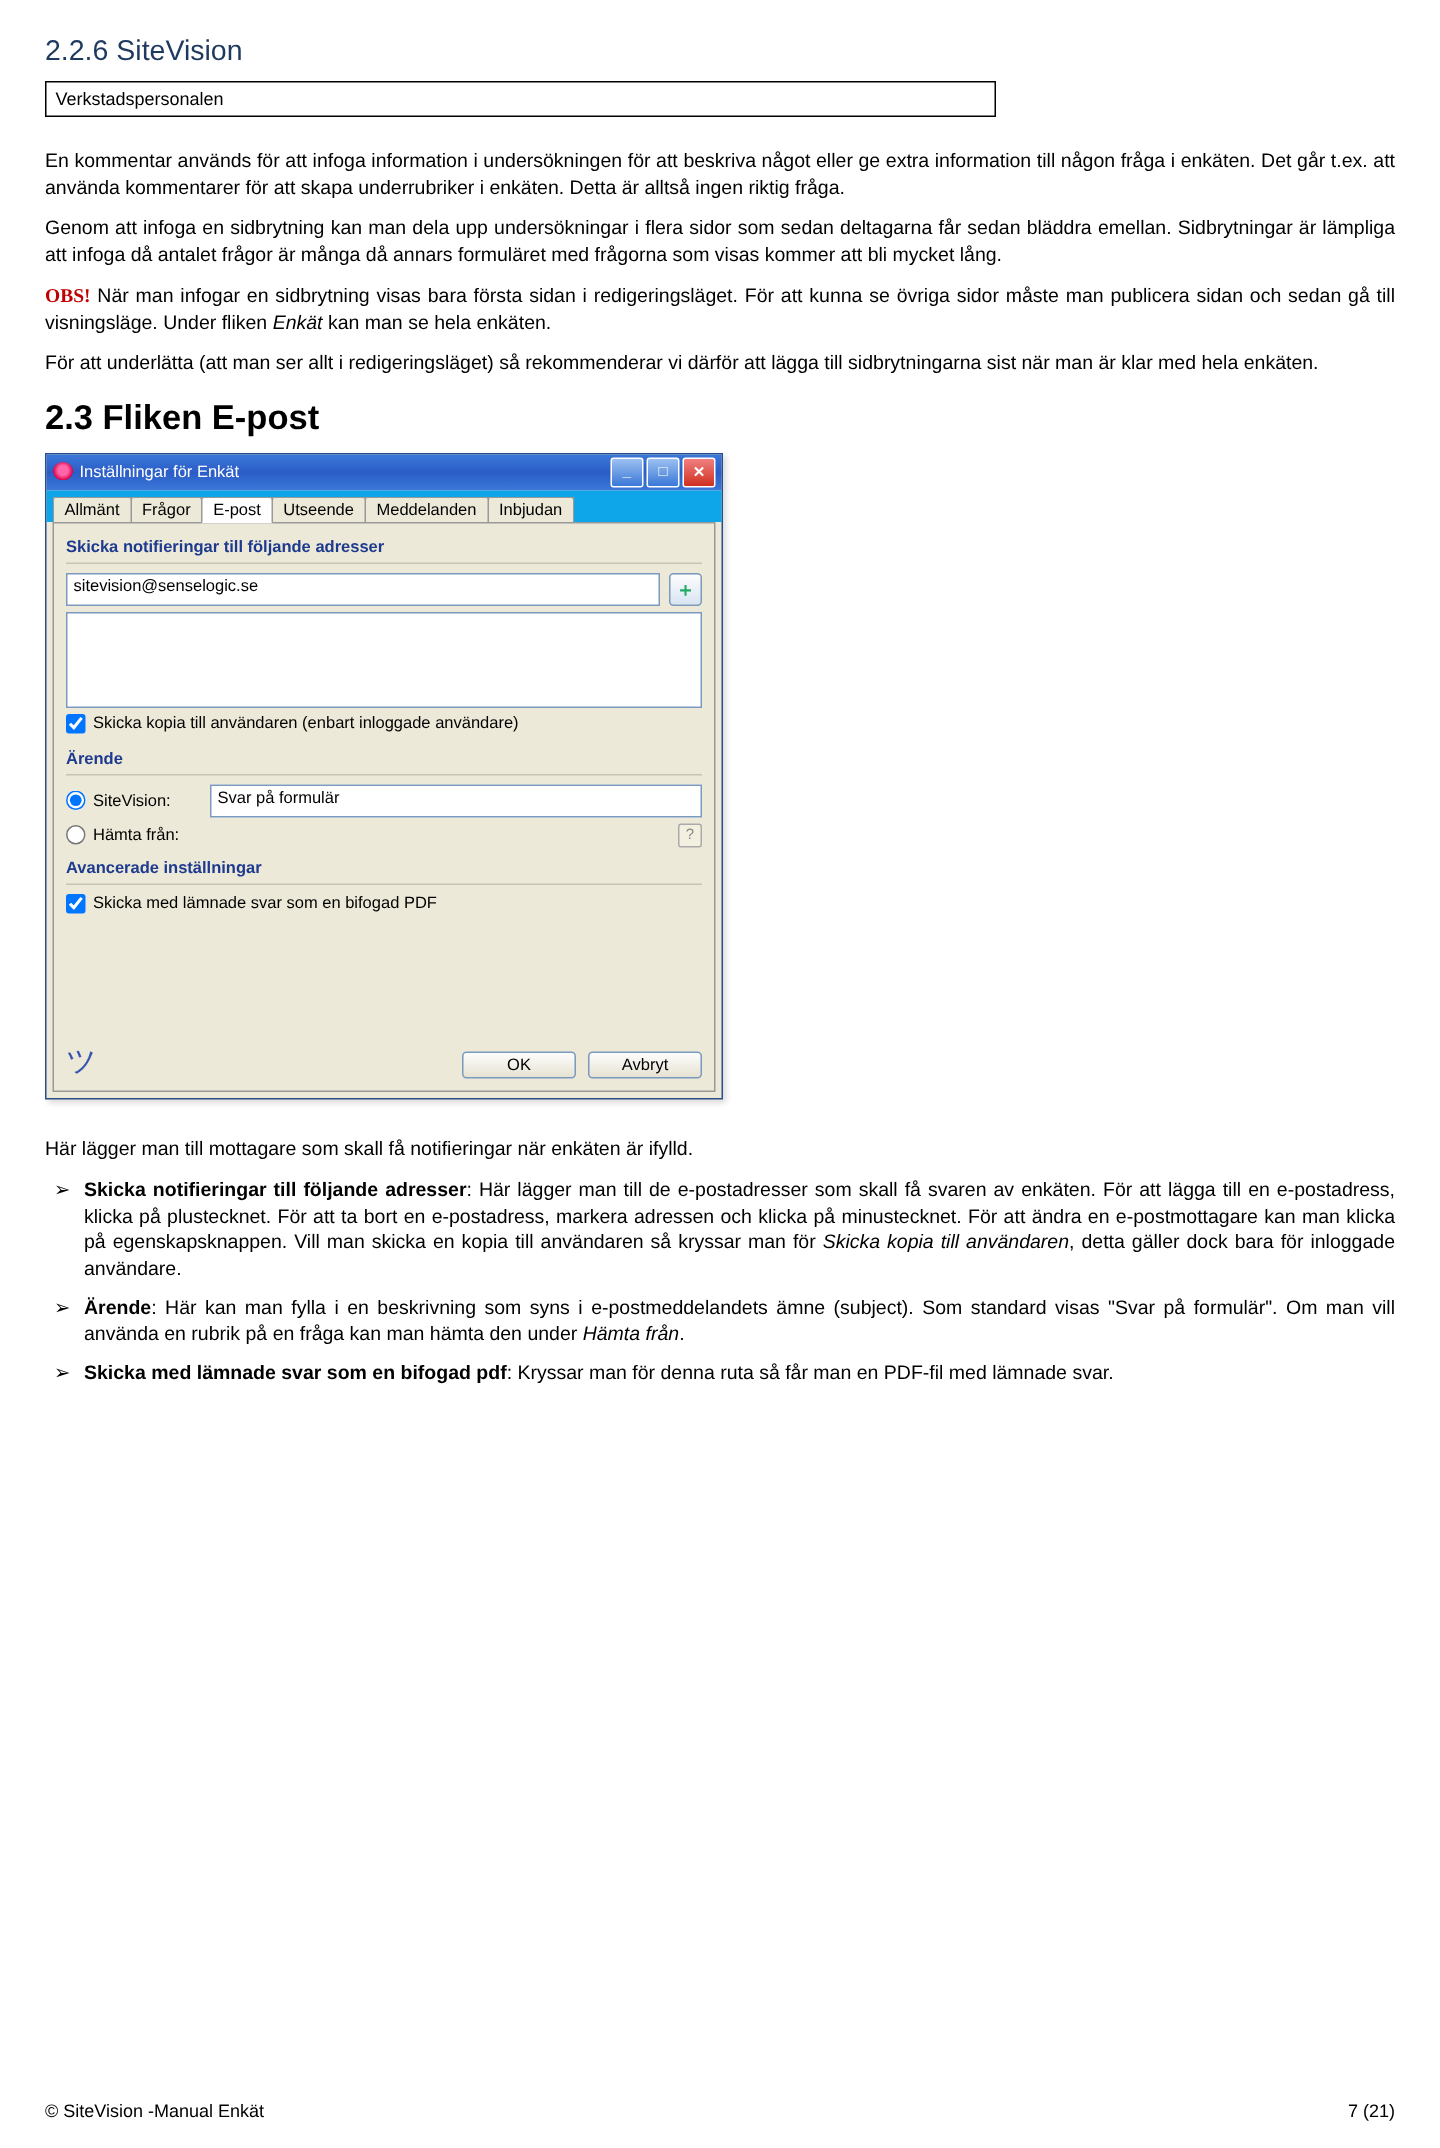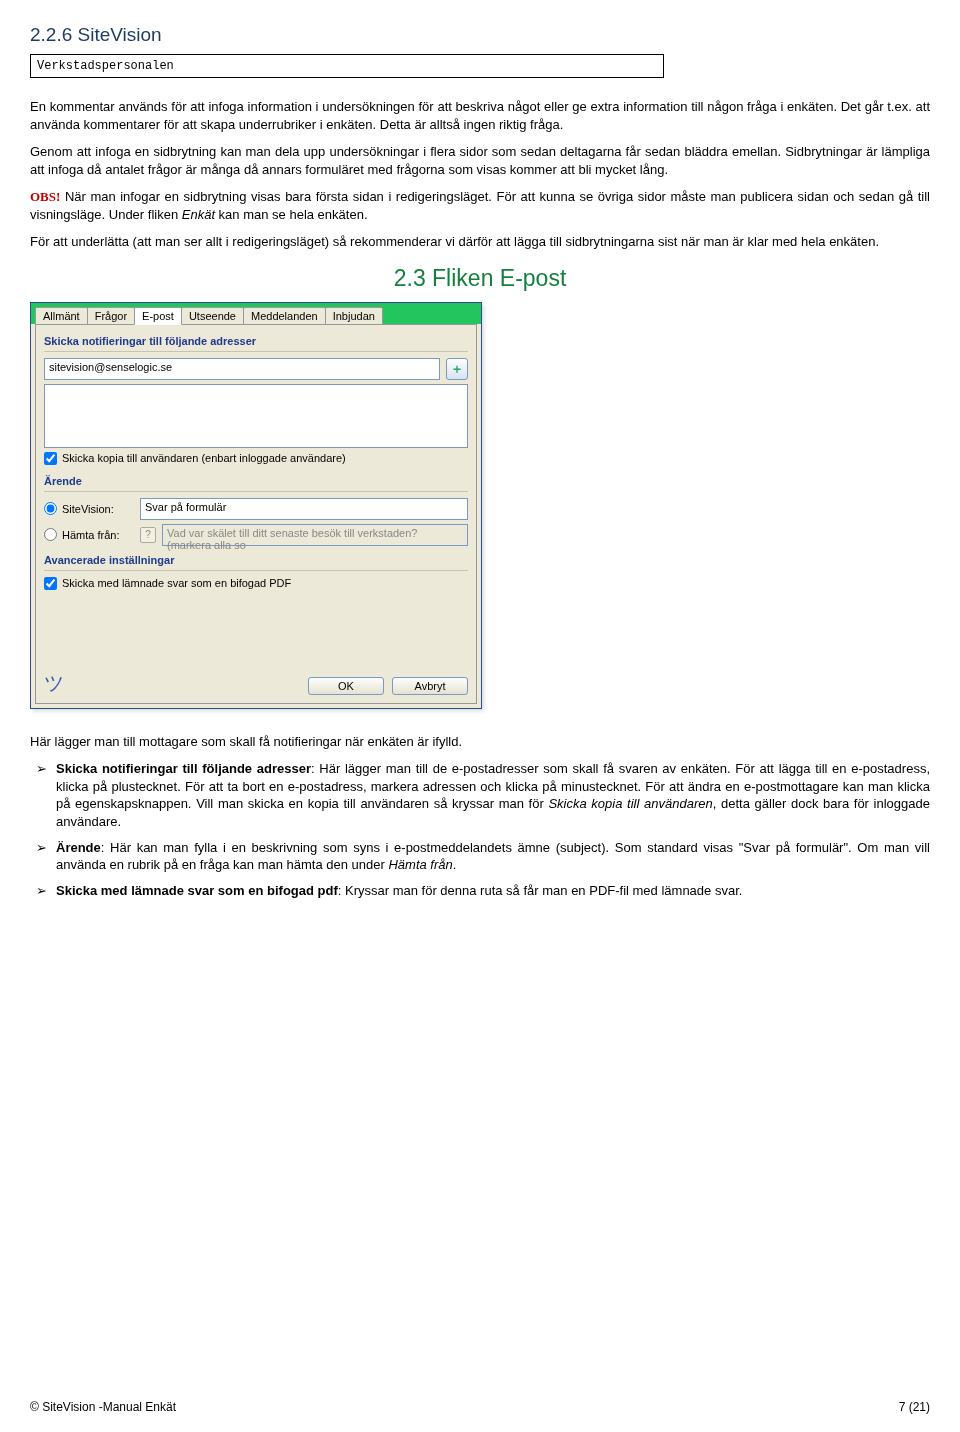--- a/index.html
+++ b/index.html
@@ -19,29 +19,28 @@
   h3.section {
     font-family: Verdana, sans-serif;
     font-size: 19px;
     font-weight: normal;
     color: #1e3a5f;
     margin: 4px 0 8px 0;
   }
   h2.section {
     font-family: Verdana, sans-serif;
     font-size: 23px;
-    font-weight: normal;
-    color: #15803d;
+    font-weight: bold;
+    color: #000000;
     margin: 14px 0 10px 0;
-    text-align: center;
   }
   .inputbox {
     border: 1px solid #000;
     padding: 4px 6px;
-    font-family: Liberation Mono, monospace;
+    font-family: Liberation Sans, sans-serif;
     font-size: 12px;
     width: 620px;
     margin-bottom: 20px;
     background: #fff;
   }
   p.body {
     font-size: 13px;
     line-height: 1.35;
     margin: 10px 0;
     text-align: justify;
@@ -112,21 +111,21 @@
     justify-content: center;
     font-size: 10px;
     font-weight: bold;
   }
   .winbtn.min, .winbtn.max { background: linear-gradient(to bottom,#9cc0f0,#3b78d8); color:#fff;}
   .winbtn.close { background: linear-gradient(to bottom,#f08080,#d03020); color:#fff;}
   .tabs {
     display: flex;
     padding: 4px 4px 0 4px;
     gap: 0;
-    background: #22c55e;
+    background: #0ea5e9;
   }
   .tab {
     border: 1px solid #999;
     border-bottom: none;
     padding: 2px 7px;
     background: #ece9d8;
     border-radius: 2px 2px 0 0;
     font-size: 11px;
     margin-right: -1px;
   }
@@ -269,20 +268,31 @@
 
   <p class="body">
     <span class="obs">OBS!</span><span> När man infogar en sidbrytning visas bara första sidan i redigeringsläget. För att kunna se övriga sidor måste man publicera sidan och sedan gå till visningsläge. Under fliken </span><span class="italic">Enkät</span><span> kan man se hela enkäten.</span>
   </p>
 
   <p class="body">För att underlätta (att man ser allt i redigeringsläget) så rekommenderar vi därför att lägga till sidbrytningarna sist när man är klar med hela enkäten.</p>
 
   <h2 class="section">2.3 Fliken E-post</h2>
 
   <div class="dialog">
+    <div class="titlebar">
+      <div class="left">
+        <span class="java-icon"></span>
+        <span>Inställningar för Enkät</span>
+      </div>
+      <div class="winbtns">
+        <div class="winbtn min">_</div>
+        <div class="winbtn max">□</div>
+        <div class="winbtn close">✕</div>
+      </div>
+    </div>
 
     <div class="tabs">
       <div class="tab">Allmänt</div>
       <div class="tab">Frågor</div>
       <div class="tab active">E-post</div>
       <div class="tab">Utseende</div>
       <div class="tab">Meddelanden</div>
       <div class="tab">Inbjudan</div>
     </div>
 
@@ -315,21 +325,20 @@
         </label>
         <div class="text-input">Svar på formulär</div>
       </div>
 
       <div class="fieldrow">
         <label class="radio" style="width:90px">
           <input type="radio" name="ar" style="">
           <span>Hämta från:</span>
         </label>
         <span class="q-icon">?</span>
-        <div class="text-input disabled">Vad var skälet till ditt senaste besök till verkstaden? (markera alla so</div>
       </div>
 
       <div class="group-title" style="margin-top:8px">Avancerade inställningar</div>
       <div class="group-line"></div>
 
       <label class="checkbox">
         <input type="checkbox" checked="" style="">
         <span>Skicka med lämnade svar som en bifogad PDF</span>
       </label>
 

